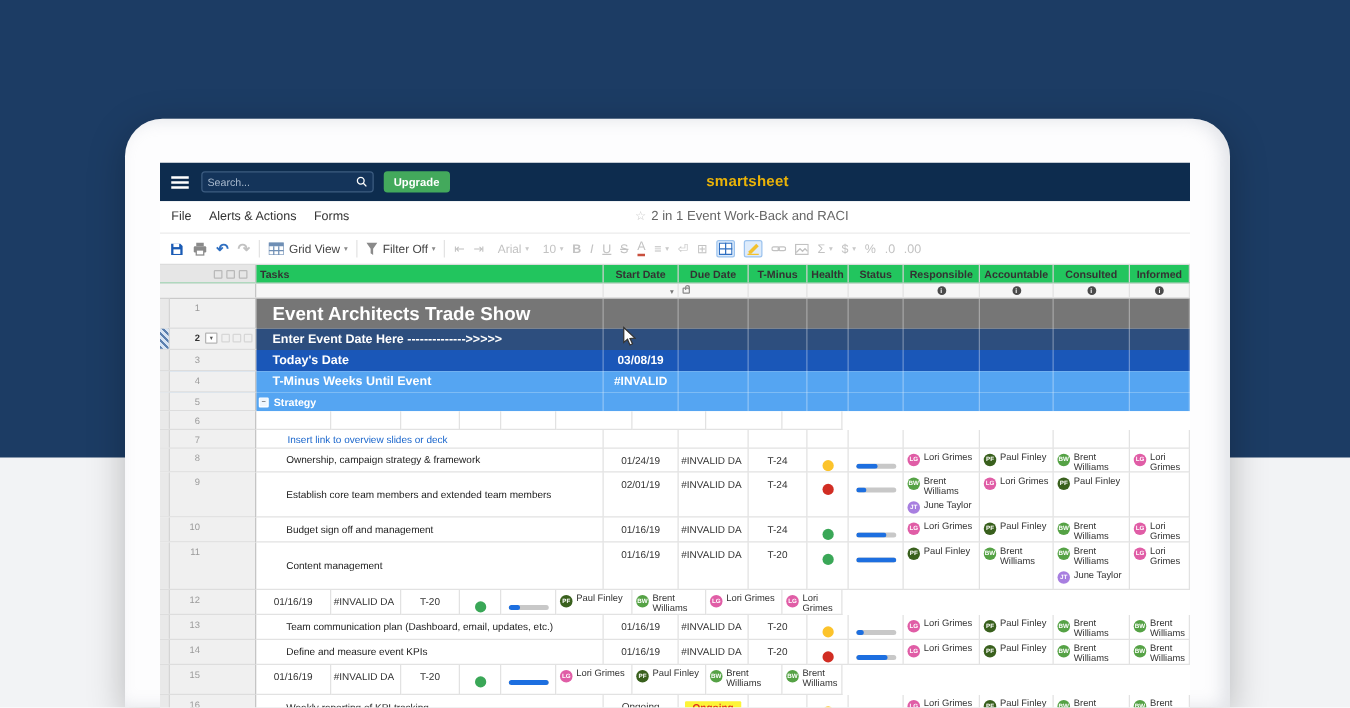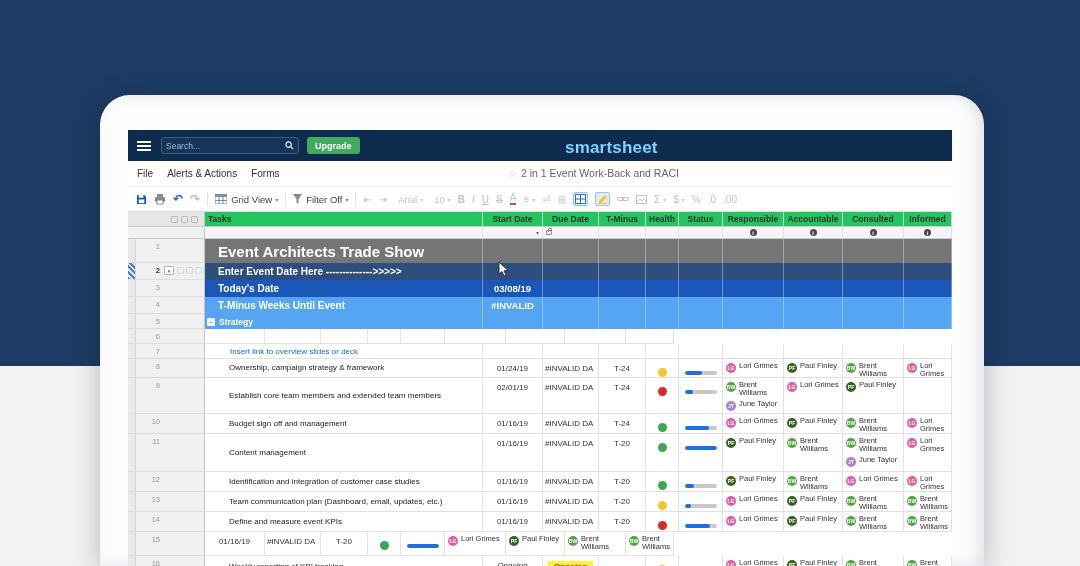--- a/index.html
+++ b/index.html
@@ -15,21 +15,21 @@
   .appbar { position:relative; height:31px; background:#0d2c4e; display:flex; align-items:center; }
   .hamburger { margin-left:9px; width:14px; cursor:pointer; }
   .hamburger i { display:block; height:2px; background:#fff; margin:2px 0; }
   .searchbox { margin-left:10px; width:138px; height:17px; background:#14345a; border:1px solid #3c5c80; border-radius:3px;
                display:flex; align-items:center; padding:0 4px; }
   .searchbox input { flex:1; background:transparent; border:0; outline:none; color:#a7b8cc; font-size:8.5px; font-family:inherit; min-width:0; }
   .searchbox input::placeholder { color:#a7b8cc; }
   .mag { width:9px; height:9px; flex:none; }
   .upgrade { margin-left:8px; height:17px; padding:0 8px; background:#43a95c; color:#fff; border:0; border-radius:3px;
              font-size:9px; font-weight:bold; font-family:inherit; cursor:pointer; }
-  .logo { position:absolute; left:437px; top:8px; color:#7dd3fc; font-size:17px; font-weight:600; letter-spacing:.2px; }
+  .logo { position:absolute; left:437px; top:8px; color:#eab308; font-size:12px; font-weight:600; letter-spacing:.2px; }
 
   
   .menubar { position:relative; height:26px; background:#fff; border-bottom:1px solid #ececec; display:flex; align-items:center; }
   .menu-item { margin-left:14px; font-size:10px; color:#333; cursor:pointer; }
   .menu-item:first-child { margin-left:9px; }
   .sheet-title { position:absolute; left:380px; top:6px; font-size:10.5px; color:#666; display:flex; align-items:center; }
   .star { color:#c9c9c9; font-size:10px; margin-right:4px; }
 
   
   .toolbar { height:25px; background:#fff; border-bottom:1px solid #dcdcdc; display:flex; align-items:center; padding:0 8px; gap:7px; }
@@ -581,23 +581,20 @@
                 <span class="avatar" style="background: rgb(224, 93, 166);">LG</span>
                 <span class="pname">Lori Grimes</span>
               </div>
             </div>
           </div>
           <div class="g-row" style="height: 20px;">
             <div class="gut">
               <span class="strip"></span>
               <span class="numbox">12</span>
             </div>
-            <div class="cell c-task" style="width: 278px;">
-              <span class="task-text">Identification and integration of customer case studies</span>
-            </div>
             <div class="cell c-date" style="width: 60px;">01/16/19</div>
             <div class="cell c-due" style="width: 56px;">#INVALID DA</div>
             <div class="cell c-center" style="width: 47px;">T-20</div>
             <div class="cell c-center" style="width: 33px;">
               <span class="dot" style="background: rgb(58, 167, 87);"></span>
             </div>
             <div class="cell c-center" style="width: 44px;">
               <span class="track">
                 <span class="fill" style="width: 30%; display: block;"></span>
               </span>

